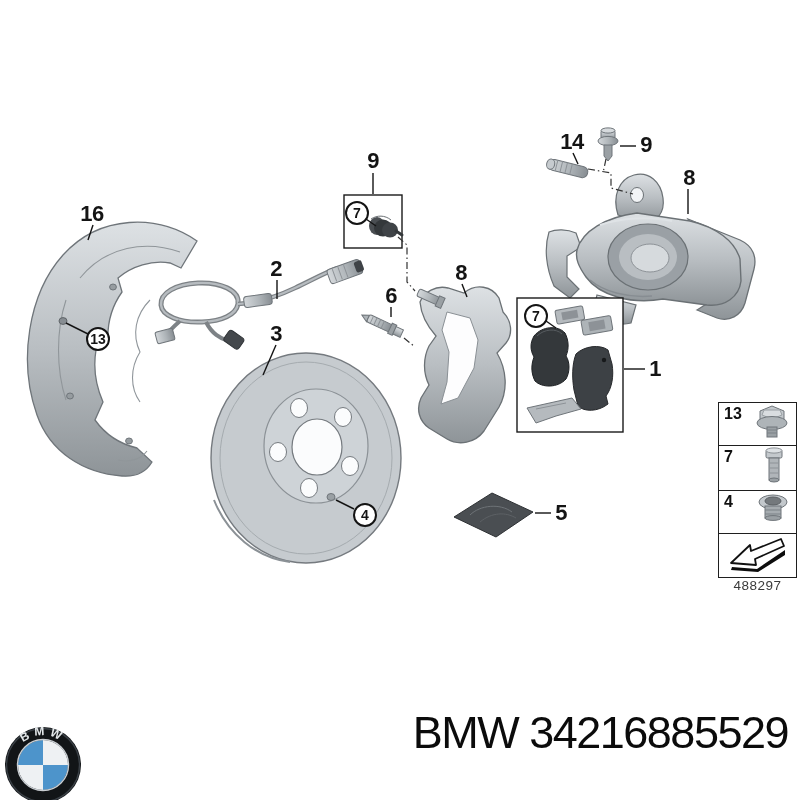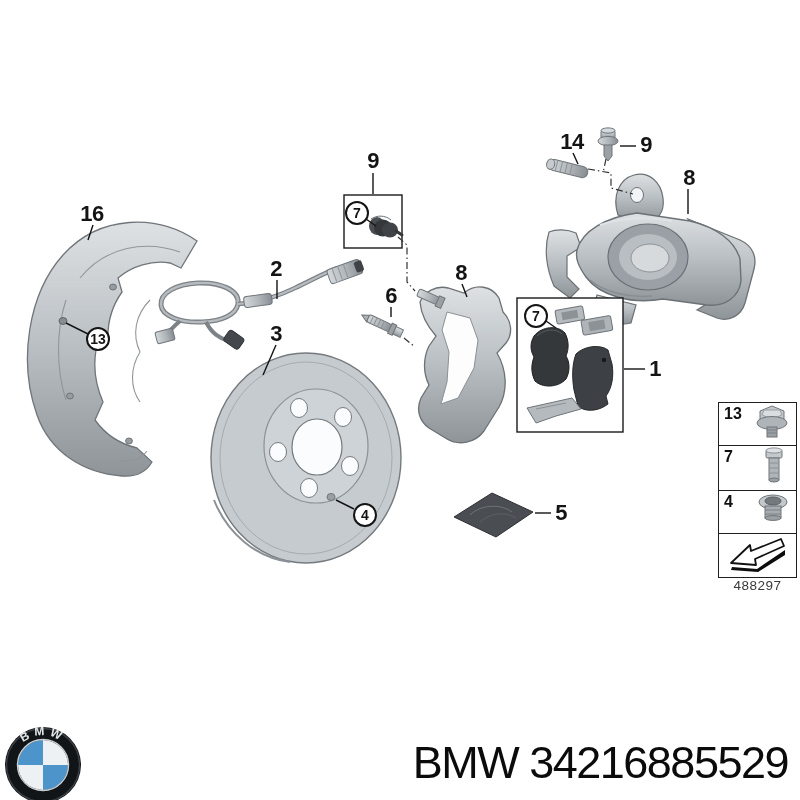--- a/index.html
+++ b/index.html
@@ -14,21 +14,21 @@
   .legend{position:absolute;left:718px;top:402px;width:79px;height:176px;border:1.6px solid #1f1f1f;
           box-sizing:border-box;background:#fff;display:flex;flex-direction:column;}
   .lrow{position:relative;border-bottom:1.4px solid #1f1f1f;box-sizing:border-box;flex:0 0 auto;}
   .lrow.r1{height:43px}.lrow.r2{height:45px}.lrow.r3{height:43px}
   .lrow.r4{height:41px;border-bottom:none;}
   .lnum{position:absolute;left:5px;top:2px;font-weight:700;font-size:16px;color:#101010;}
   .licon{position:absolute;right:2px;top:50%;transform:translateY(-50%);}
   .arrowicon{position:absolute;left:50%;top:50%;transform:translate(-50%,-50%);}
   .dwg{position:absolute;left:710px;top:578px;width:95px;text-align:center;font-size:13.5px;
        color:#3a3a3a;letter-spacing:.5px;}
-  .brand{position:absolute;right:12px;top:737px;font-size:45px;letter-spacing:-1.5px;color:#0b0b0b;
+  .brand{position:absolute;right:12px;top:707px;font-size:45px;letter-spacing:-1.5px;color:#0b0b0b;
          white-space:nowrap;}
   .logo{position:absolute;left:4px;top:726px;}
 </style>
 </head>
 <body>
 
 <div class="stage">
 
   <svg class="art" width="800" height="720" viewBox="0 0 800 720">
     <defs>

